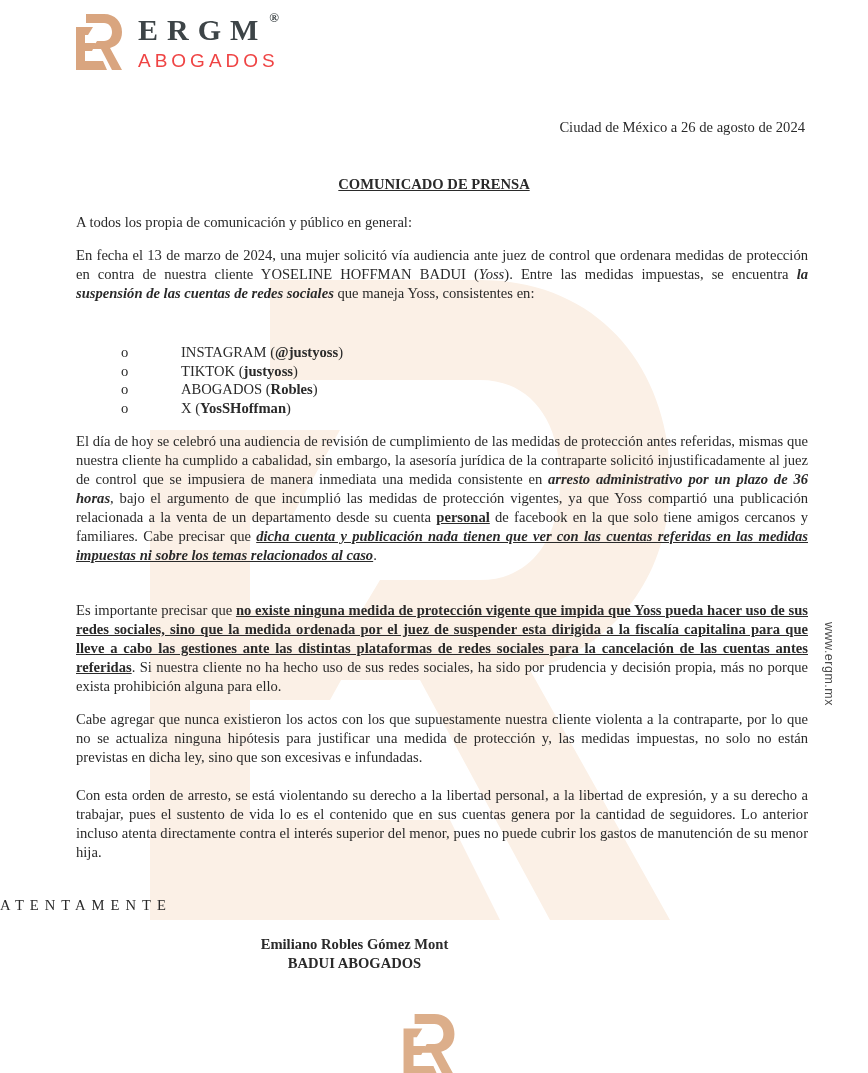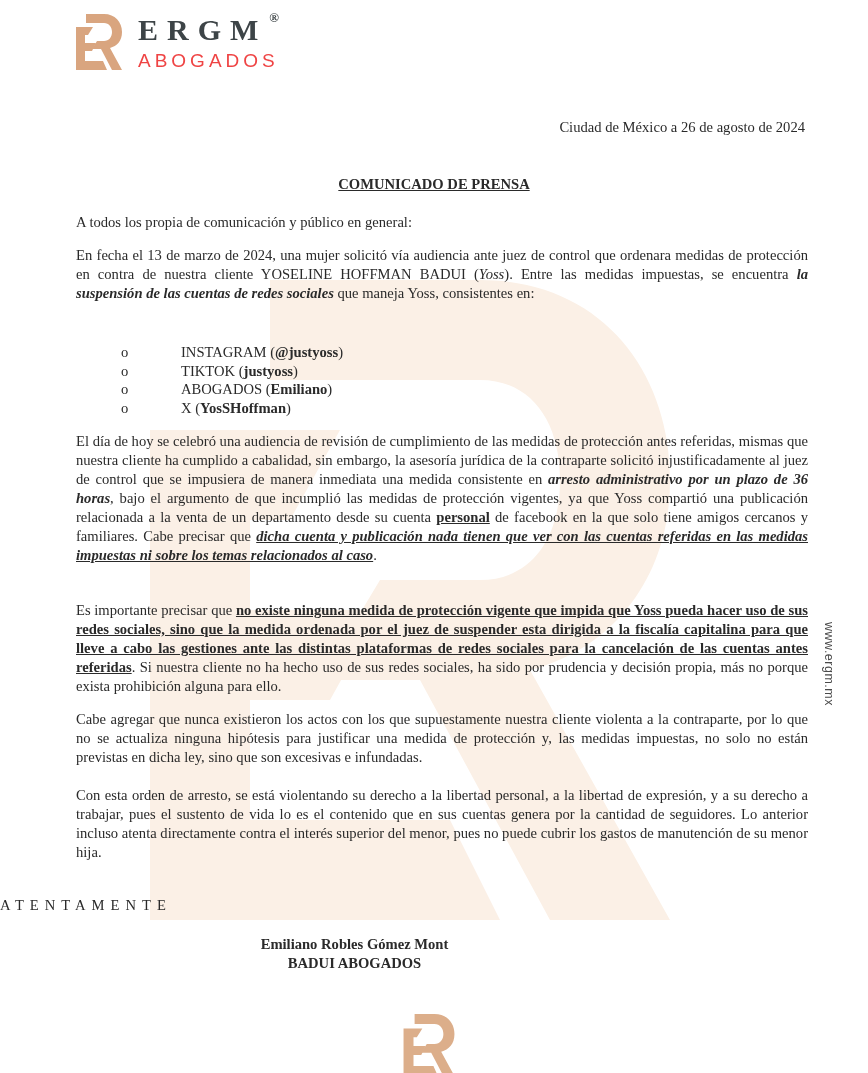--- a/index.html
+++ b/index.html
@@ -76,21 +76,21 @@
       </div>
     <div class="bullet-row">
         <span class="bullet-mark">o</span>
         <span>TIKTOK (</span>
         <span class="b">justyoss</span>
         <span>)</span>
       </div>
     <div class="bullet-row">
         <span class="bullet-mark">o</span>
         <span>ABOGADOS (</span>
-        <span class="b">Emiliano</span>
+        <span class="b">Robles</span>
         <span>)</span>
       </div>
     <div class="bullet-row">
         <span class="bullet-mark">o</span>
         <span>X (</span>
         <span class="b">YosSHoffman</span>
         <span>)</span>
       </div>
   </div>
 

